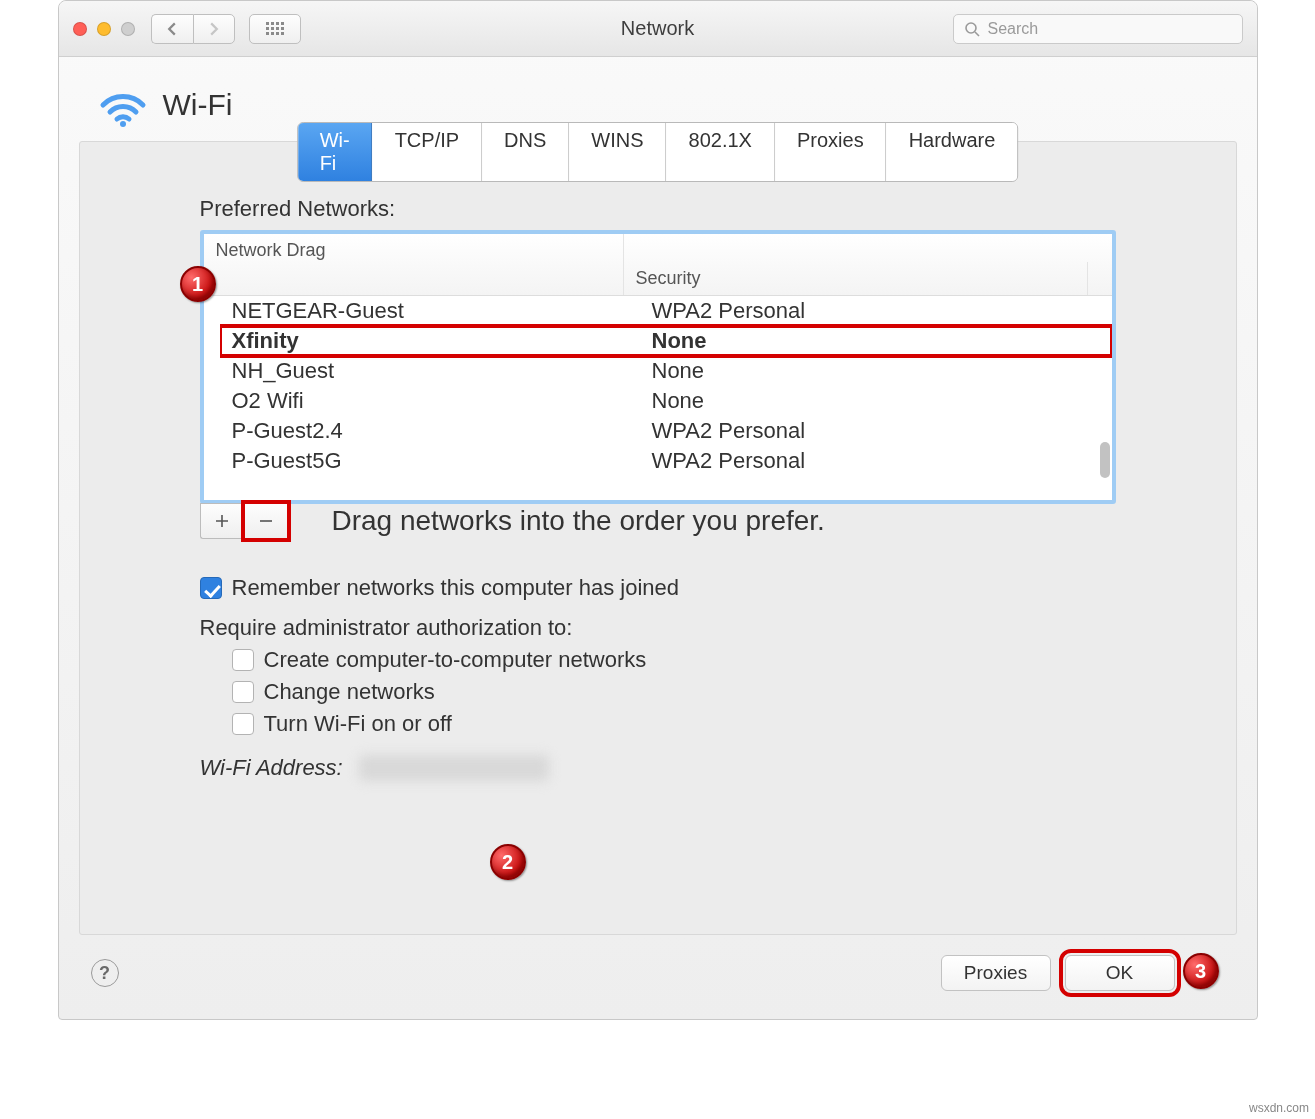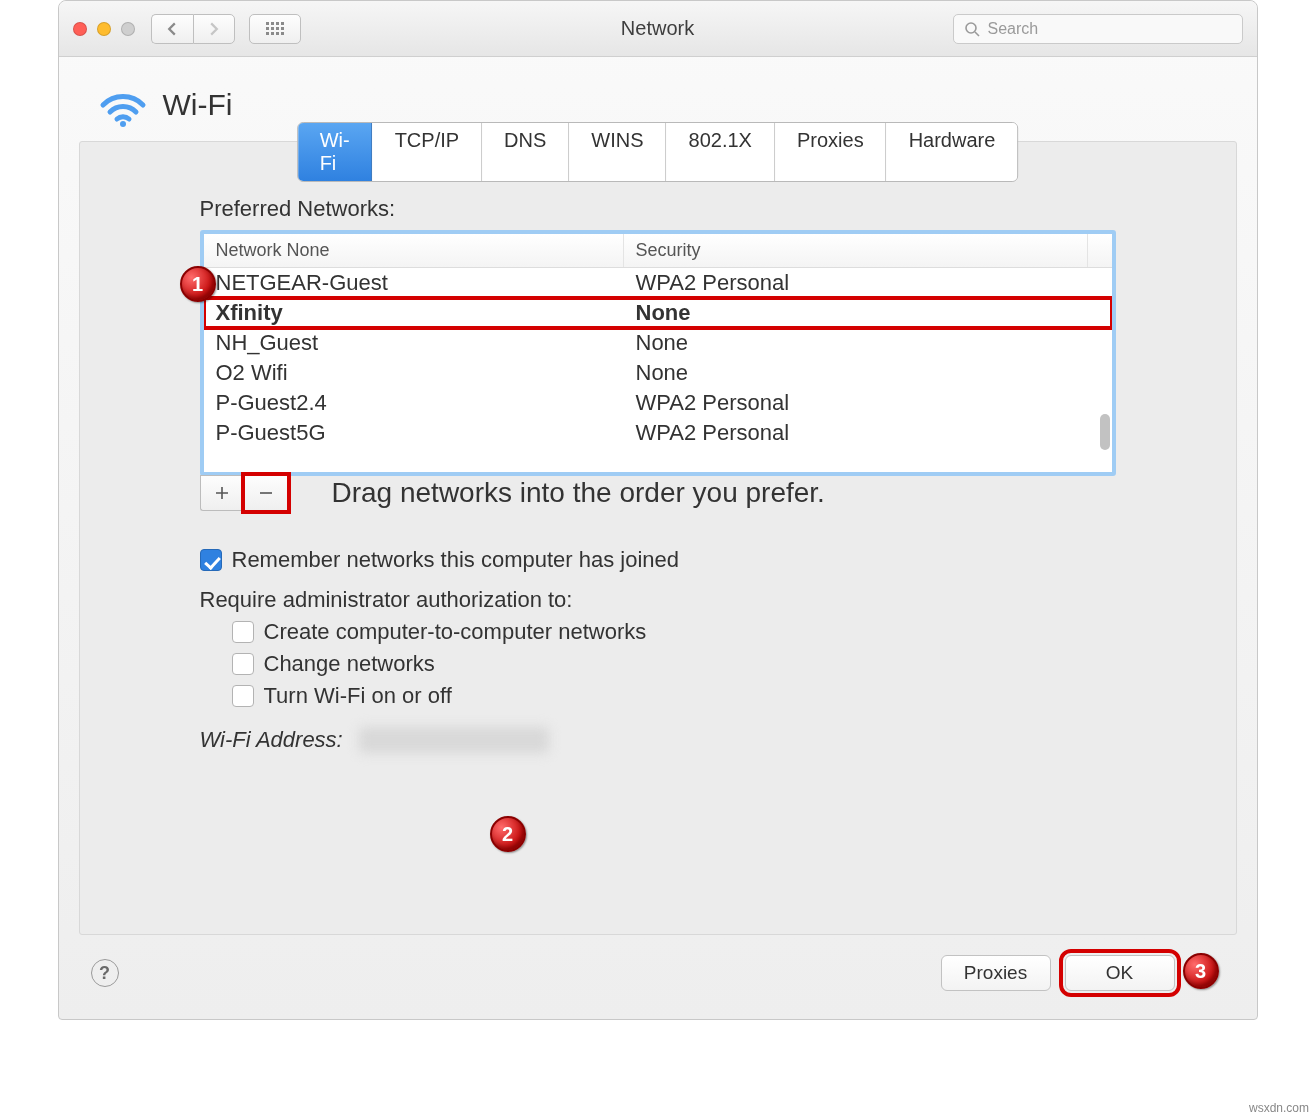--- a/index.html
+++ b/index.html
@@ -37,23 +37,23 @@
     .tab.active { background: linear-gradient(180deg,#5aa6f2,#2f81e0); color:#fff; border-right-color:#2569b8; }
 
     .panel-inner { padding: 54px 120px 20px 120px; flex:1; display:flex; flex-direction:column; font-size:22px; position:relative; }
 
     .pref-label { margin-bottom:8px; color:#333; }
 
     .table-wrap { border:4px solid #9fccf4; border-radius:3px; background:#fff; position:relative; }
     .table-head { display:flex; background:linear-gradient(180deg,#fff,#f4f4f4); border-bottom:1px solid #ddd; font-size:18px; color:#555; }
     .th { padding:6px 12px; }
     .th.name { width:420px; border-right:1px solid #e4e4e4; }
-    .th.sec { flex:1; border-right:1px solid #e4e4e4; }
+    .th.sec { flex:1; border-right:1px solid #e4e4e4;margin-top:28px; }
     .th.spacer{ width:12px; }
-    .tbody { height: 204px; overflow-y:auto; position:relative; }
+    .tbody { height: 204px; overflow-y:auto; position:relative;margin-left:16px; }
     .row { display:flex; font-size:22px; }
     .td { padding:2px 12px; }
     .td.name { width:420px; }
     .td.sec { flex:1; }
     .row.highlight { outline: 4px solid #d40000; outline-offset:-2px; font-weight:600; }
     .scroll-thumb { position:absolute; right:2px; top:146px; width:10px; height:36px; background:#c2c2c2; border-radius:5px; }
 
     .addremove { display:flex; margin-top:-1px; position:relative; align-items:center; }
     .sq-btn { width:44px; height:36px; border:1px solid #bcbcbc; background:linear-gradient(180deg,#fdfdfd,#efefef); display:flex; align-items:center; justify-content:center; font-size:22px; color:#555; }
     .sq-btn.add { border-radius: 0 0 0 3px; border-right:none; }
@@ -157,21 +157,21 @@
         <div class="tab">Hardware</div>
       </div>
 
       <div class="panel-inner">
         <div class="num-badge badge-1">1</div>
 
         <div class="pref-label">Preferred Networks:</div>
 
         <div class="table-wrap">
           <div class="table-head">
-            <div class="th name">Network None</div>
+            <div class="th name">Network Drag</div>
             <div class="th sec">Security</div>
             <div class="th spacer"></div>
           </div>
           <div class="tbody">
             <div class="row">
               <div class="td name">NETGEAR-Guest</div>
               <div class="td sec">WPA2 Personal</div>
             </div>
             <div class="row highlight">
               <div class="td name">Xfinity</div>

